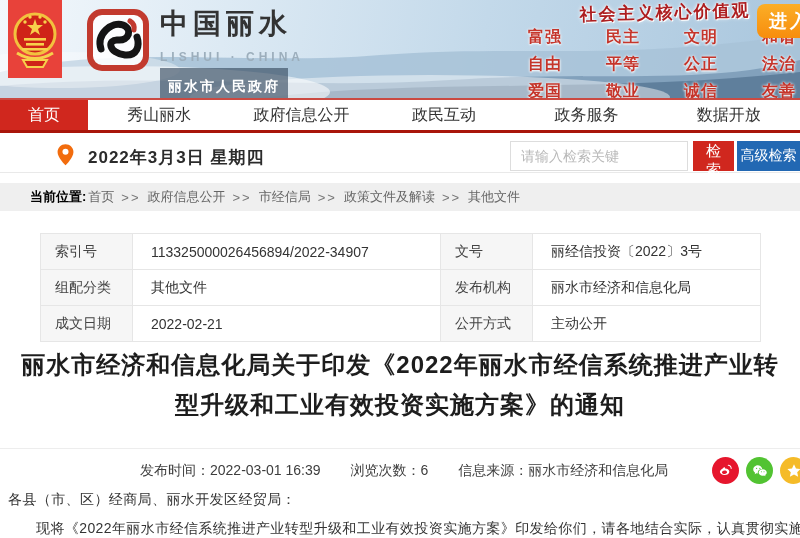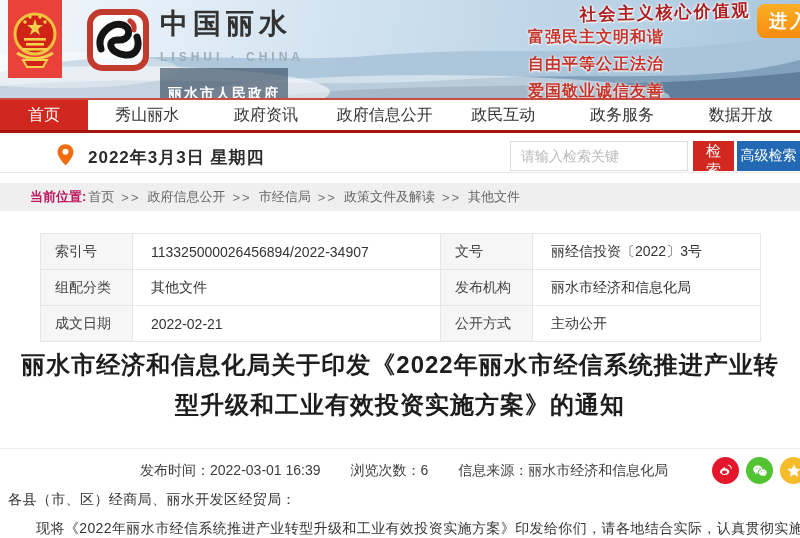--- a/index.html
+++ b/index.html
@@ -11,27 +11,27 @@
   .hdr{position:absolute;top:0;left:0;width:800px;height:98px;overflow:hidden;
        background:linear-gradient(100deg,#f3f8fc 0%,#ddeaf4 28%,#c3d9ea 60%,#a9c6dd 100%)}
   .hdr-bg{position:absolute;top:0;left:0}
   .emblem-block{position:absolute;left:8px;top:0;width:54px;height:78px;background:#e8423a;
        display:flex;align-items:center;justify-content:center}
   .seal{position:absolute;left:86px;top:8px}
   .site{position:absolute;left:160px;top:8px}
   .site-cn{font-size:28px;font-weight:bold;color:#333;letter-spacing:5px;line-height:32px}
   .site-en{font-size:12px;font-weight:bold;color:#9caebc;letter-spacing:4px;margin-top:10px}
   .site-gov{display:inline-block;margin-top:4px;background:rgba(50,70,90,.62);color:#fff;
-       font-size:14px;font-weight:bold;letter-spacing:2px;padding:17px 8px}
+       font-size:14px;font-weight:bold;letter-spacing:2px;padding:10px 8px}
   .values-title{position:absolute;left:568px;top:1px;width:194px;text-align:center;font-size:17px;
        font-weight:bold;color:#ad1e20;letter-spacing:2px;transform:rotate(-1.5deg);
        font-family:"Liberation Serif","DejaVu Serif",serif;
        text-shadow:0 0 2px #fff,0 0 4px #fff,1px 1px 0 #fff}
   .values-grid{position:absolute;left:528px;top:27px;width:268px}
-  .values-row{display:flex;margin-bottom:6px}
+  .values-row{display:flex;justify-content:space-between;margin-bottom:6px}
   .value-word{font-size:16px;font-weight:bold;color:#c5352b;letter-spacing:1px;
        text-shadow:0 1px 2px #fff,0 0 3px #fff}
   .elderly-btn{position:absolute;left:757px;top:4px;width:80px;height:34px;border-radius:8px;
        background:linear-gradient(#fbae26,#f78d0e);color:#fff;font-size:18px;font-weight:bold;
        line-height:34px;padding-left:12px;letter-spacing:3px;box-sizing:border-box;cursor:pointer}
 
   
   .nav{position:absolute;top:98px;left:0;width:800px;height:35px;background:#fff;display:flex;
        border-top:2px solid #cb4a42;border-bottom:3px solid #a9150b;box-sizing:border-box}
   .nav-item{flex:1;display:flex;align-items:center;justify-content:center;font-size:16px;
@@ -48,21 +48,21 @@
        font-family:inherit}
   .search-input::placeholder{color:#b9b9b9}
   .btn-search{position:absolute;left:693px;top:8px;width:41px;height:30px;background:#d0271e;
        color:#fff;font-size:15px;border:none;cursor:pointer;font-family:inherit}
   .btn-adv{position:absolute;left:737px;top:8px;width:63px;height:30px;background:#2268b3;
        color:#fff;font-size:14px;border:none;cursor:pointer;font-family:inherit;padding:0}
 
   
   .breadcrumb{position:absolute;top:183px;left:0;width:800px;height:28px;background:#efefef;
        display:flex;align-items:center;padding-left:30px;box-sizing:border-box;font-size:13px;color:#666}
-  .bc-label{font-weight:bold;color:#be185d;margin-right:2px}
+  .bc-label{font-weight:bold;color:#000000;margin-right:2px}
   .bc-sep{margin:0 7px;color:#777;letter-spacing:2px}
   .bc-link{color:#666;cursor:pointer}
 
   
   .doc-table{position:absolute;top:233px;left:40px;width:720px;border-collapse:collapse;table-layout:fixed}
   .doc-table td{border:1px solid #e6e6e6;height:36px;font-size:14px;padding:0 6px 0 14px;
        box-sizing:border-box;overflow:hidden;white-space:nowrap}
   .doc-table td.lab{background:#f6f6f6;color:#444}
   .doc-table td.val{background:#fff;color:#333;padding-left:18px}
 
@@ -145,21 +145,20 @@
           <span class="value-word">友善</span>
         </div>
       </div>
 
     <div class="elderly-btn">进入</div>
   </div>
 
   <nav class="nav">
       <div class="nav-item active">首页</div>
       <div class="nav-item">秀山丽水</div>
-      <div class="nav-item">政府资讯</div>
       <div class="nav-item">政府信息公开</div>
       <div class="nav-item">政民互动</div>
       <div class="nav-item">政务服务</div>
       <div class="nav-item">数据开放</div>
     </nav>
 
   <div class="toolbar">
     <span class="pin">
       <svg width="19" height="24" viewBox="0 0 22 27">
         <path d="M11,1 C5.9,1 1.8,5 1.8,10 C1.8,16.5 11,25.5 11,25.5 C11,25.5 20.2,16.5 20.2,10 C20.2,5 16.1,1 11,1 Z" fill="#f26c0d"></path>

